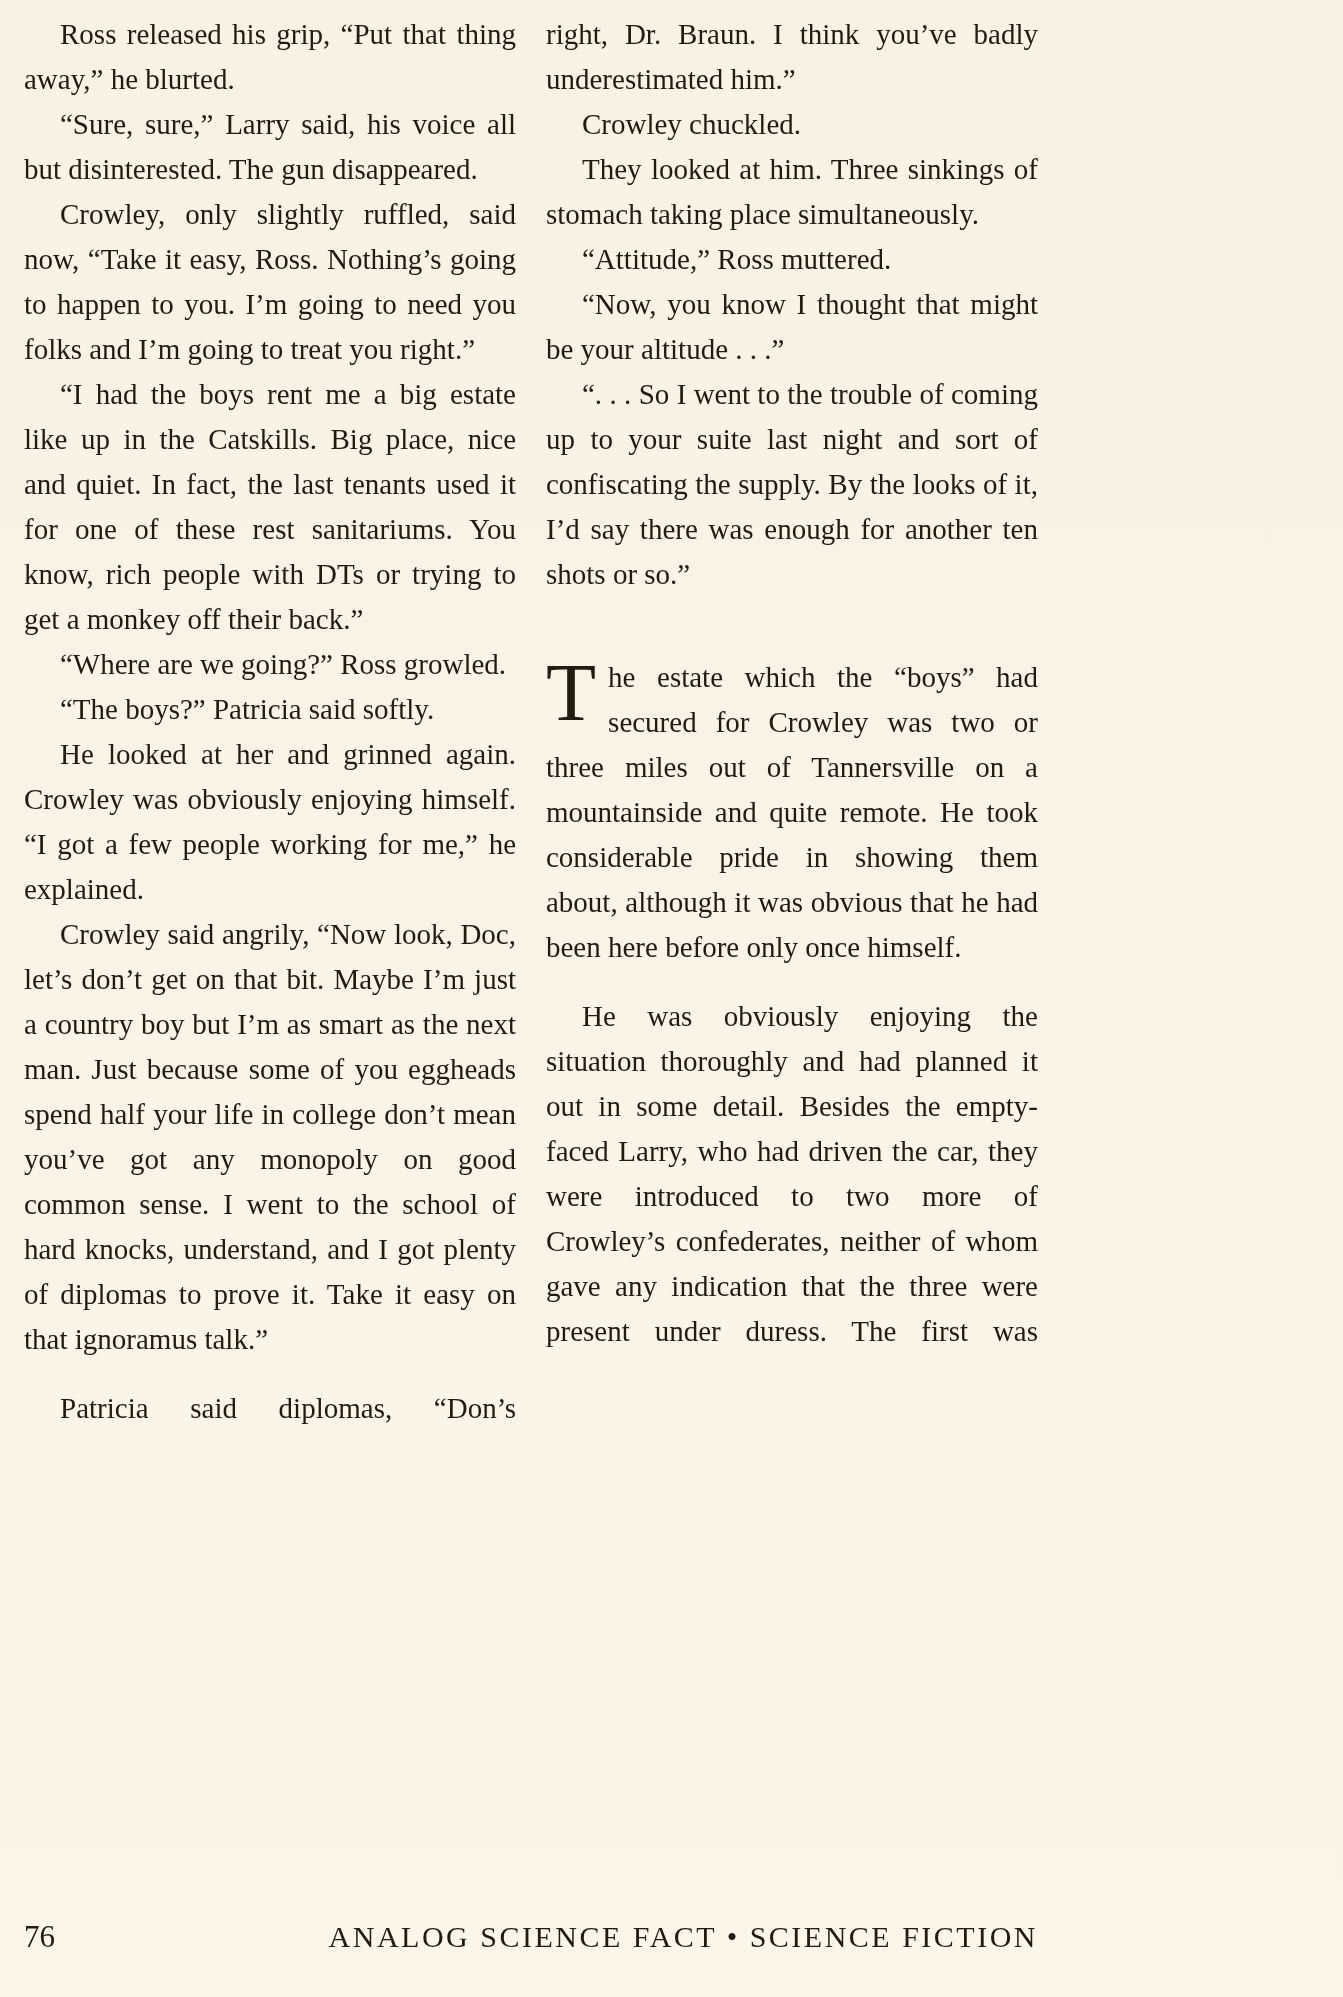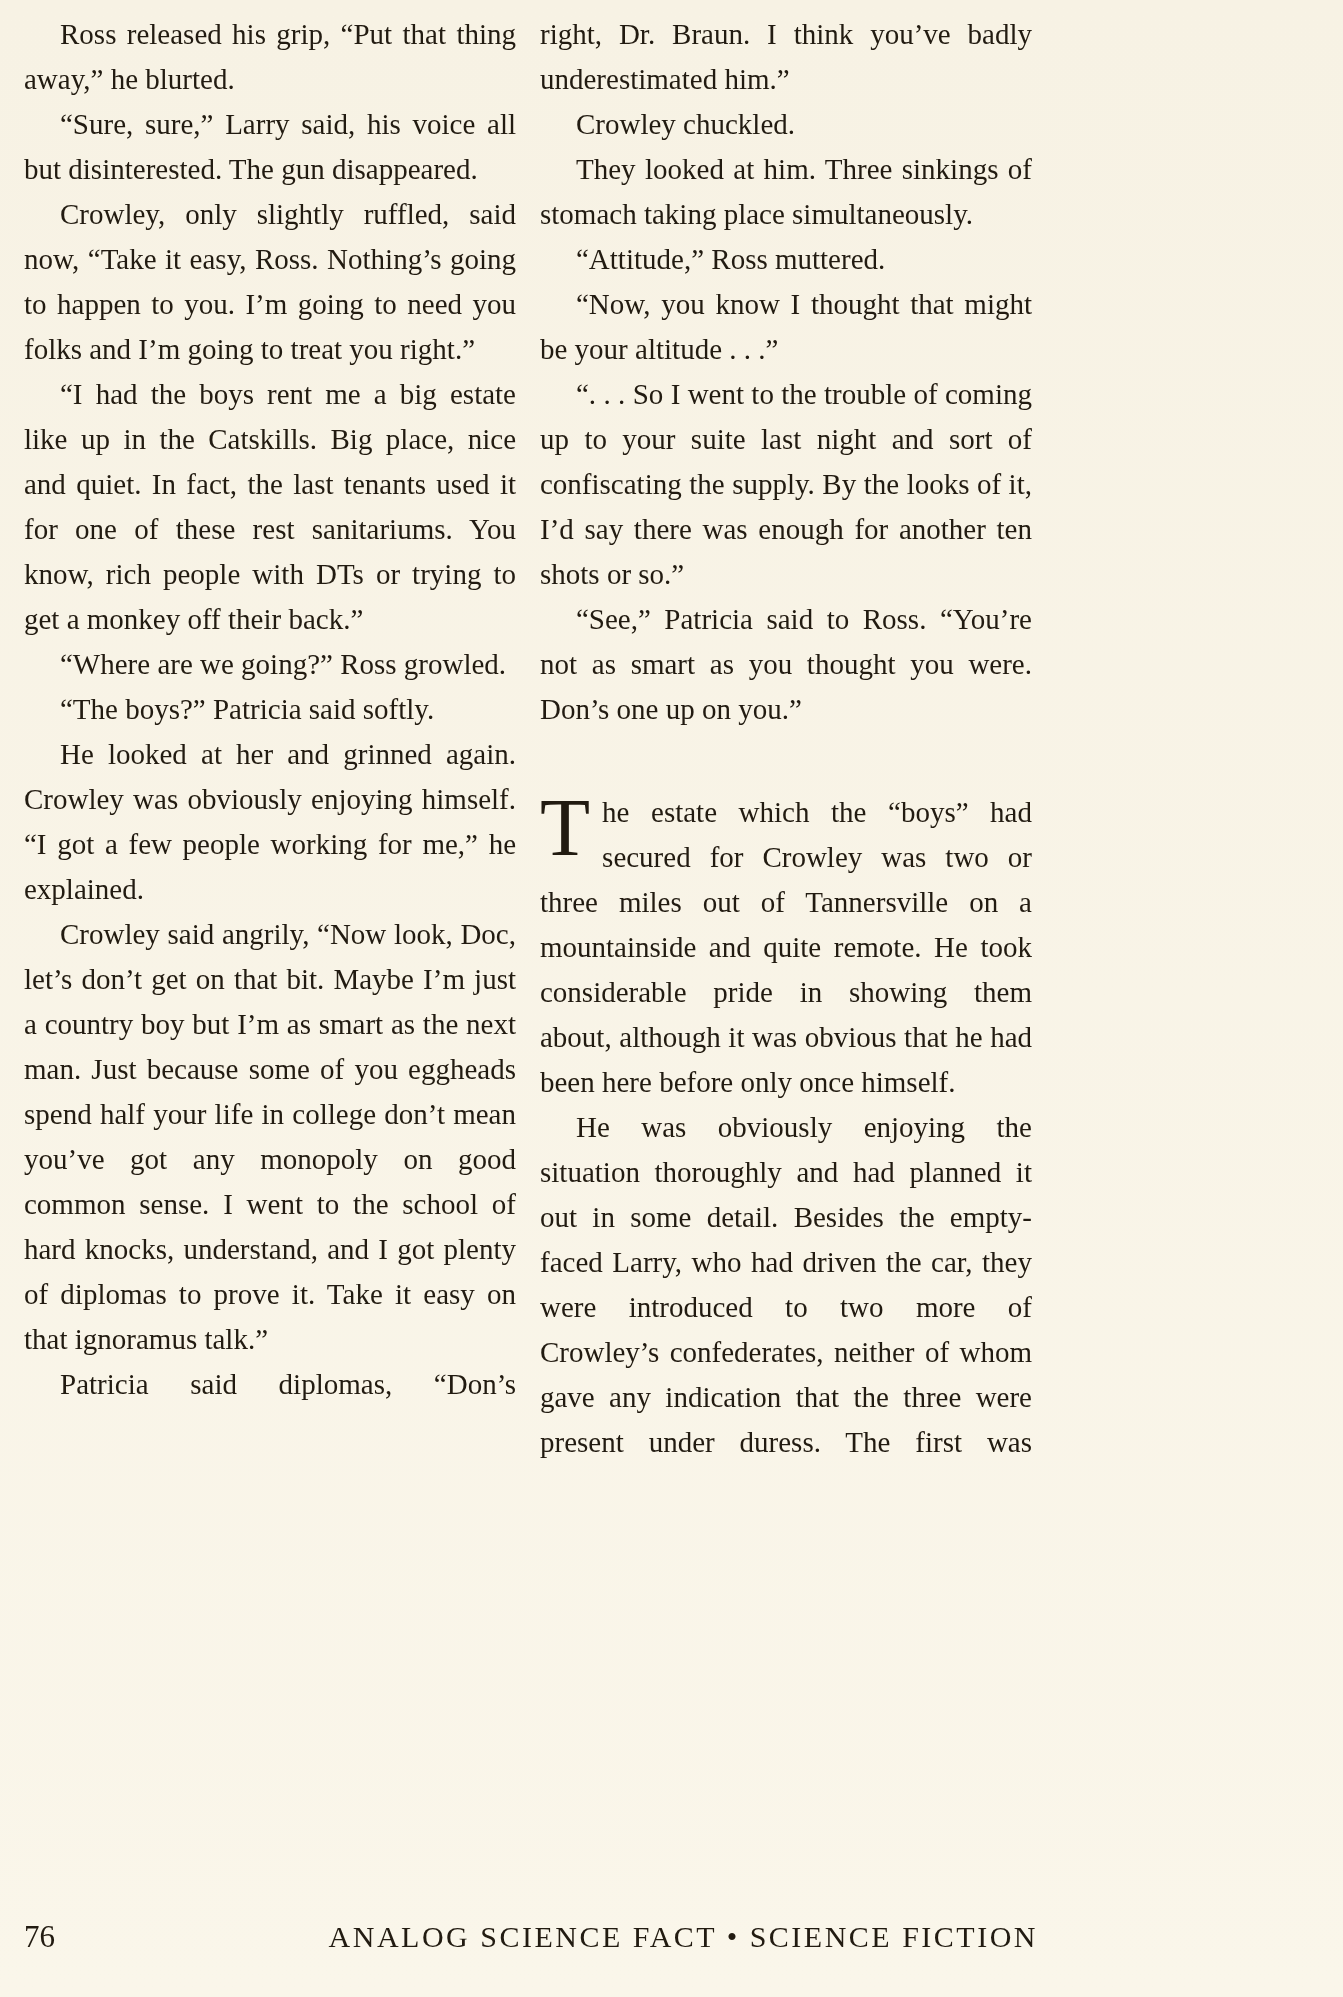--- a/index.html
+++ b/index.html
@@ -12,32 +12,32 @@
     overflow: hidden;
   }
   .page {
     position: relative;
     width: 1343px;
     height: 1997px;
     padding: 12px 0 0 24px;
   }
   .columns {
     display: flex;
-    gap: 24px;
+    gap: 30px;
     width: 1014px;
   }
   .column {
     width: 492px;
     font-size: 29px;
     line-height: 45px;
   }
   .para { text-align: justify; }
   .para.indent { text-indent: 36px; }
   .para.section-break { margin-top: 58px; }
-  .para.continues { text-align-last: justify; }
+  .para.continues { text-align-last: justify; margin-top: 24px; }
   .dropcap {
     float: left;
     font-size: 82px;
     line-height: 68px;
     padding: 4px 12px 0 0;
   }
   .footer {
     position: absolute;
     left: 24px;
     bottom: 42px;
@@ -68,21 +68,20 @@
         <p class="para indent">Crowley said angrily, “Now look, Doc, let’s don’t get on that bit. Maybe I’m just a country boy but I’m as smart as the next man. Just because some of you eggheads spend half your life in college don’t mean you’ve got any monopoly on good common sense. I went to the school of hard knocks, understand, and I got plenty of diplomas to prove it. Take it easy on that ignoramus talk.”</p>
         <p class="para indent continues">Patricia said diplomas, “Don’s</p>
       </div>
     <div class="column" id="col-right">
         <p class="para">right, Dr. Braun. I think you’ve badly underestimated him.”</p>
         <p class="para indent">Crowley chuckled.</p>
         <p class="para indent">They looked at him. Three sinkings of stomach taking place simultaneously.</p>
         <p class="para indent">“Attitude,” Ross muttered.</p>
         <p class="para indent">“Now, you know I thought that might be your altitude . . .”</p>
         <p class="para indent">“. . . So I went to the trouble of coming up to your suite last night and sort of confiscating the supply. By the looks of it, I’d say there was enough for another ten shots or so.”</p>
-        <p class="para indent">“See,” Patricia said to Ross. “You’re not as smart as you thought you were. Don’s one up on you.”</p>
         <p class="para section-break"><span class="dropcap">T</span>he estate which the “boys” had secured for Crowley was two or three miles out of Tannersville on a mountainside and quite remote. He took considerable pride in showing them about, although it was obvious that he had been here before only once himself.</p>
         <p class="para indent continues">He was obviously enjoying the situation thoroughly and had planned it out in some detail. Besides the empty-faced Larry, who had driven the car, they were introduced to two more of Crowley’s confederates, neither of whom gave any indication that the three were present under duress. The first was</p>
       </div>
   </div>
   <div class="footer">
     <span class="page-number">76</span>
     <span class="journal">ANALOG SCIENCE FACT • SCIENCE FICTION</span>
   </div>
 </div>
 

